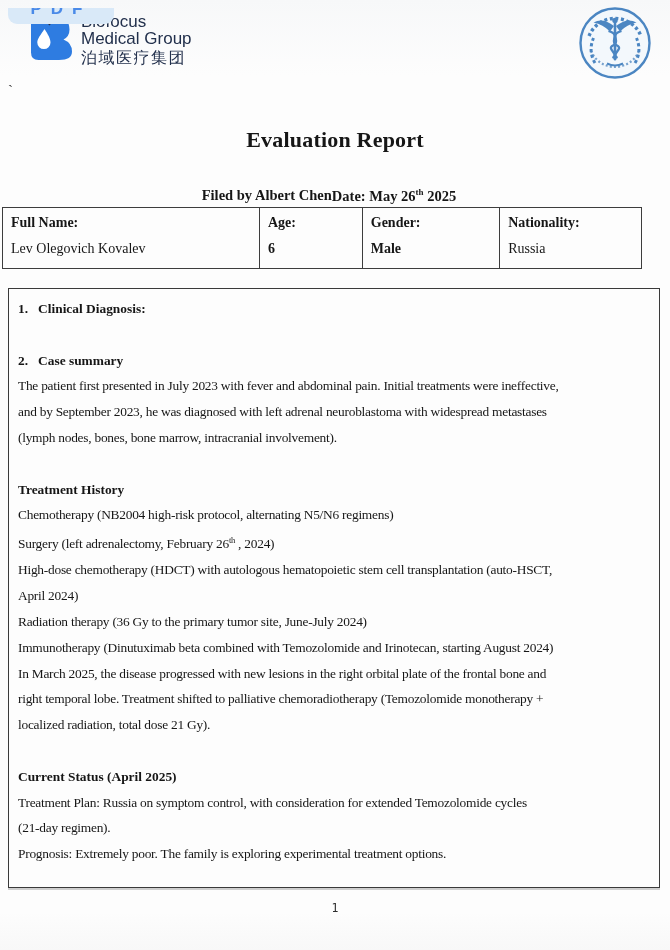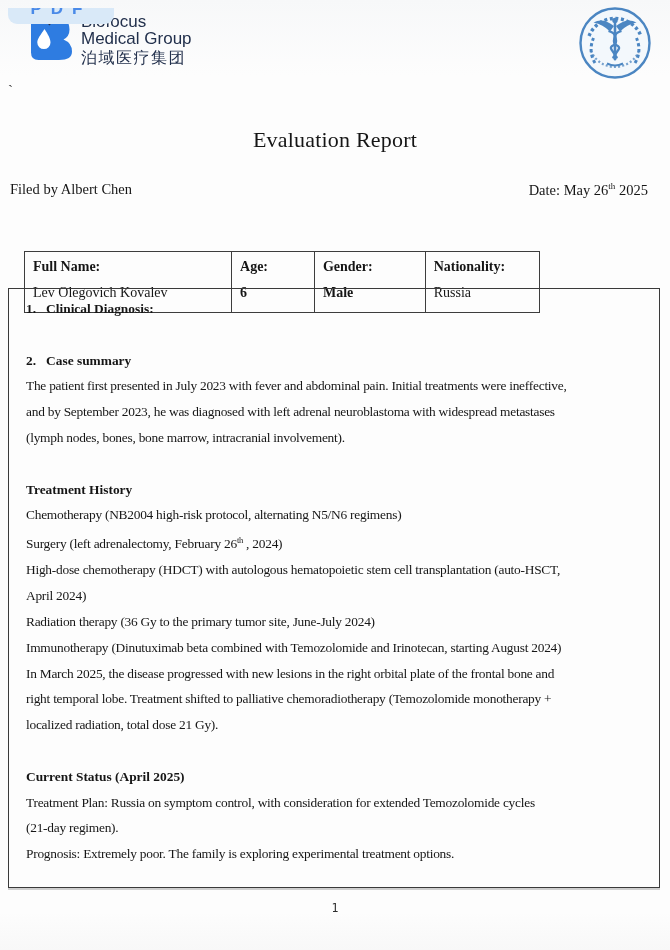--- a/index.html
+++ b/index.html
@@ -24,35 +24,35 @@
     position:absolute; left:81px; top:13px; z-index:1;
     font-family:"Liberation Sans",sans-serif; font-weight:400; color:#22304c; line-height:1.02;
   }
   .logo-text .l1,.logo-text .l2{font-size:17px;}
   .logo-text .l3{font-size:16px; letter-spacing:1.5px; margin-top:2px;}
   
   .seal{position:absolute; left:577px; top:5px;}
   .stray{position:absolute; left:8px; top:82px; font-size:15px; color:#333;}
   
   .title{position:absolute; top:127px; left:0; width:100%; text-align:center;
-         font-size:22px; font-weight:400; letter-spacing:.2px;}
-  .meta{position:absolute; top:181px; left:10px; right:22px;
-        display:flex; justify-content:space-between; font-size:14.5px;}
+         font-size:22px; font-weight:700; letter-spacing:.2px;}
+  .meta{position:absolute; top:187px; left:10px; right:22px;
+        display:flex; justify-content:center; font-size:14.5px;font-weight:bold;}
   .meta sup{font-size:9px;}
   
-  .ptable{position:absolute; top:207px; left:24px; width:516px; border-collapse:collapse;margin-top:44px;}
+  .ptable{position:absolute; top:207px; left:2px; width:640px; border-collapse:collapse;}
   .ptable td{border:1px solid #3d3d3d; padding:7px 8px 11px; vertical-align:top;}
   .ptable .lbl{font-weight:700; font-size:14px; margin-bottom:10px; white-space:nowrap;}
   .ptable .val{font-size:14px; white-space:nowrap;}
   .ptable .val.b{font-weight:700;}
   .c1{width:40.2%;} .c2{width:16.1%;} .c3{width:21.5%;} .c4{width:22.2%;}
   
   .box{
     position:absolute; top:288px; left:8px; width:652px; height:600px;
-    border:1.4px solid #3a3a3a; box-sizing:border-box; padding:7px 17px;
+    border:1.4px solid #3a3a3a; box-sizing:border-box; padding:7px 9px;
     overflow:hidden; box-shadow:0 2px 0 rgba(120,120,120,.35);
   }
   .rline{font-size:13.4px; line-height:25.8px; white-space:pre; letter-spacing:-0.25px;}
   .rline.bold{font-weight:700; letter-spacing:0;}
   .rline.gap{height:25.8px;}
   .rline sup{font-size:8.5px;}
   .pagenum{position:absolute; top:901px; left:0; width:100%; text-align:center;
            font-size:11.5px; font-family:"DejaVu Sans Mono",monospace; color:#2c2c2c;}
 </style>
 </head>

